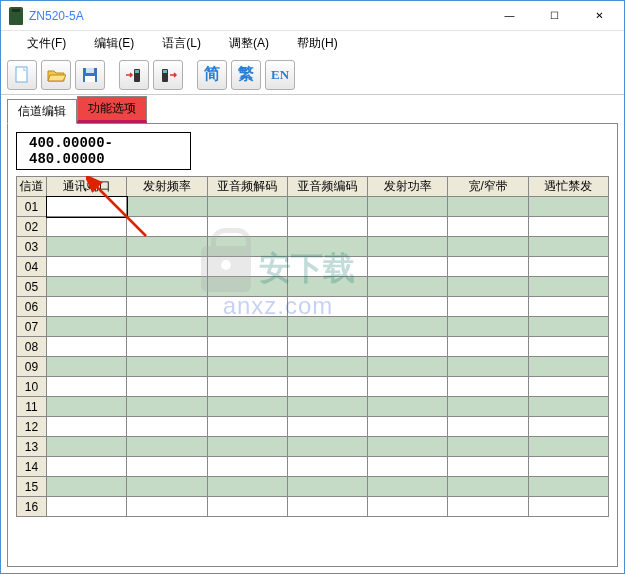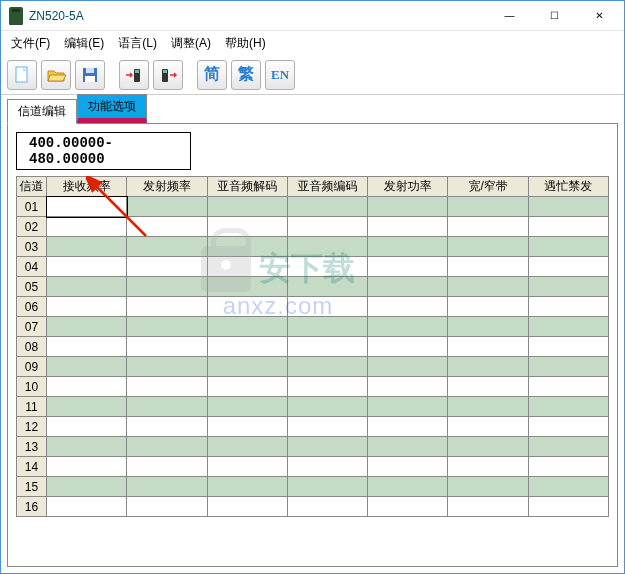--- a/index.html
+++ b/index.html
@@ -1,33 +1,33 @@
 <!DOCTYPE html>
 <html><head>
 <meta charset="utf-8">
 <style>
   * { box-sizing: border-box; margin: 0; padding: 0; }
   body { font-family: "Microsoft YaHei", SimSun, sans-serif; font-size: 12px; background: #fff; color: #000; }
   .window { width: 625px; height: 574px; border: 1px solid #4a90d9; background: #fff; display: flex; flex-direction: column; position: relative; }
   .titlebar { height: 30px; display: flex; align-items: center; padding: 0 2px 0 8px; background: #fff; border-bottom: 1px solid #e5e5e5; }
   .titlebar-icon { width: 14px; height: 18px; background: #2c5530; border-radius: 2px 2px 1px 1px; margin-right: 6px; position: relative; }
   .titlebar-icon::before { content:""; position:absolute; top:2px; left:3px; width:8px; height:3px; background:#1a331d; border-radius:1px; }
-  .titlebar-title { flex: 1; font-size: 12px; color: #0c4a6e; }
+  .titlebar-title { flex: 1; font-size: 12px; color: #3b82f6; }
   .win-btns { display: flex; }
   .win-btn { width: 45px; height: 28px; display:flex; align-items:center; justify-content:center; font-family: "Segoe UI Symbol", sans-serif; font-size: 10px; color:#000; }
-  .menubar { height: 24px; display:flex; align-items:center; padding: 0 4px; gap: 2px; background:#fff; }
+  .menubar { height: 24px; display:flex; align-items:center; padding: 0 20px; gap: 16px; background:#fff; }
   .menuitem { padding: 2px 6px; font-size: 12px; }
   .toolbar { height: 40px; display:flex; align-items:center; padding: 2px 6px; gap: 4px; border-bottom: 1px solid #ccc; }
   .tbtn { width: 30px; height: 30px; border: 1px solid #b0b0b0; border-radius: 3px; background: linear-gradient(#fefefe,#e6e6e6); display:flex; align-items:center; justify-content:center; }
   .tbtn svg { width: 20px; height: 20px; }
   .tsep { width: 6px; }
   .tbtn.lang { width: 30px; font-size: 16px; font-weight: bold; color: #2a7fd4; font-family: SimSun, serif; }
   .tabs { height: 26px; display:flex; align-items:flex-end; padding: 0 6px; margin-top: 2px; }
   .tab { padding: 3px 10px; border: 1px solid #888; border-bottom: 1px solid #fff; background: #fff; position: relative; top: 1px; font-size:12px; }
-  .tab.inactive { background:#0ea5e9; border-bottom:5px solid #be185d; top:0; }
+  .tab.inactive { background:#ef4444; border-bottom:3px solid #be185d; top:0; }
   .content { flex:1; border: 1px solid #888; margin: 0 6px 6px 6px; padding: 8px; display:flex; flex-direction:column; overflow:hidden; }
   .freq-range { border: 1px solid #000; padding: 2px 12px; font-family: "Courier New", monospace; font-size: 14px; font-weight: bold; display:inline-block; margin-bottom: 6px; width: 175px; }
   .grid-wrap { flex:1; overflow:hidden; position:relative; }
   table.grid { border-collapse: collapse; width: 100%; table-layout: fixed; }
   table.grid th, table.grid td { border: 1px solid #888; height: 20px; font-size: 12px; text-align:center; padding:0; }
   table.grid th { background: #ece9d8; font-weight: normal; }
   table.grid th.chcol, table.grid td.chcol { width: 30px; background: #ece9d8; }
   tr.even td:not(.chcol) { background: #c5dbc6; }
   tr.odd td:not(.chcol) { background: #fff; }
   td.sel { background: #fff !important; outline: 1px solid #000; }
@@ -111,21 +111,21 @@
     <div class="tab inactive">功能选项</div>
   </div>
 
   <div class="content">
     <div class="freq-range">400.00000-480.00000</div>
     <div class="grid-wrap">
       <table class="grid">
         <thead>
           <tr>
             <th class="chcol">信道</th>
-            <th>接收频率</th>
+            <th>通讯端口</th>
             <th>发射频率</th>
             <th>亚音频解码</th>
             <th>亚音频编码</th>
             <th>发射功率</th>
             <th>宽/窄带</th>
             <th>遇忙禁发</th>
           </tr>
         </thead>
         <tbody id="grid-body">
             <tr class="even">

